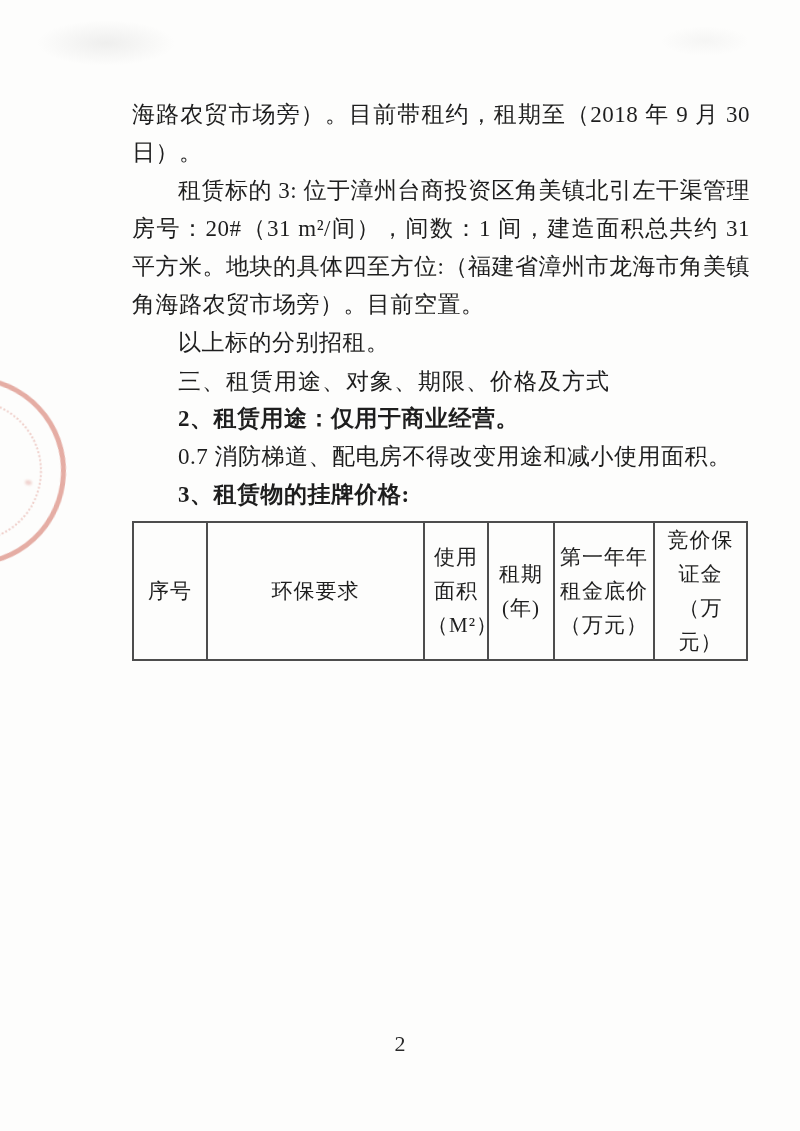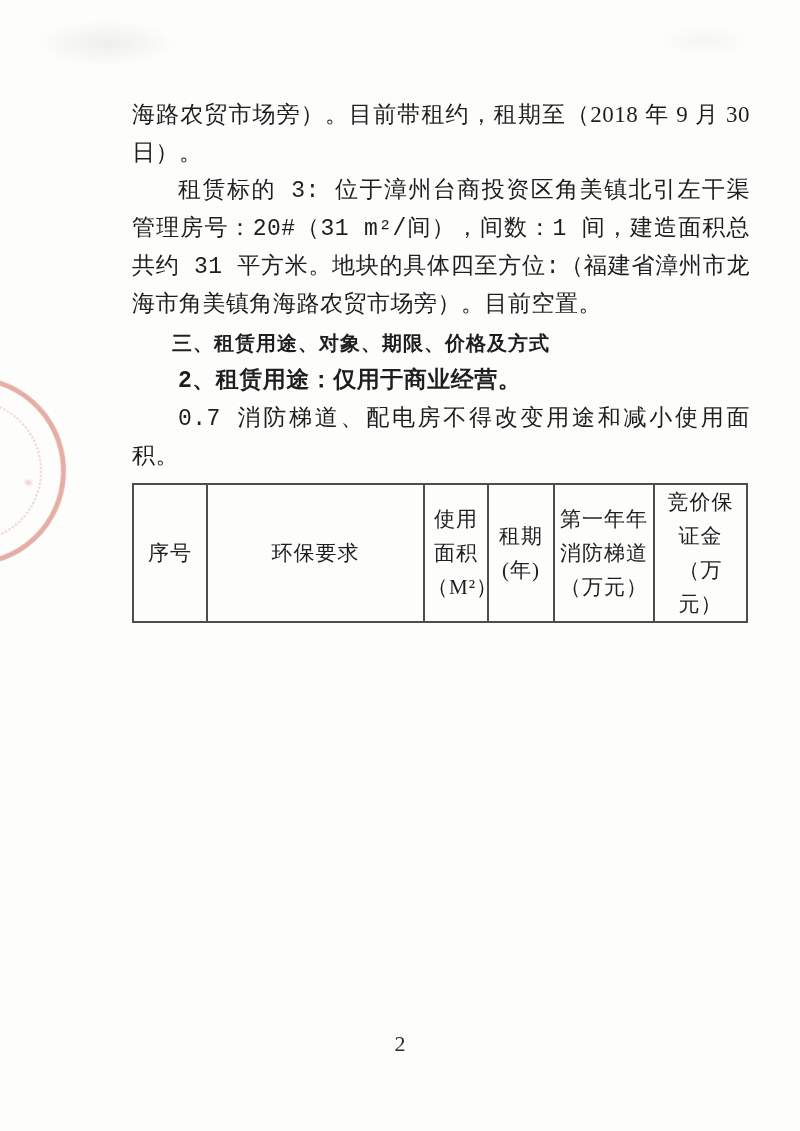--- a/index.html
+++ b/index.html
@@ -37,24 +37,24 @@
   .stamp-speck {
     position: absolute; left: 150px; top: 96px; width: 7px; height: 5px;
     background: rgba(203,86,70,0.25); border-radius: 50%; filter: blur(1px);
   }
   .content {
     position: absolute; left: 92px; top: 96px; width: 618px;
     font-size: 23px; line-height: 38px;
     text-align: justify; letter-spacing: 0.5px; margin-left: 40px;
   }
   .content p { margin: 0; padding: 0; }
-  .indent { text-indent: 2em; font-family: Liberation Mono, monospace; }
+  .indent { text-indent: 2em; }
   .h-sans {
     font-family: "Liberation Sans", "DejaVu Sans", sans-serif;
-    font-weight: 700; font-size: 20px; letter-spacing: 1px;
+    font-weight: 400; font-size: 23px; letter-spacing: 1px;
   }
   .b { font-weight: 700; }
   table.price-table {
     border-collapse: collapse;
     table-layout: fixed;
     width: 614px;
     margin-top: 7px;
   }
   table.price-table th {
     border: 2px solid #4d4d4d;
@@ -81,44 +81,46 @@
 
 <div class="stamp">
   <div class="stamp-outer"></div>
   <div class="stamp-inner"></div>
   <div class="stamp-speck"></div>
 </div>
 
 <div class="content">
   <p>海路农贸市场旁）。目前带租约，租期至（2018 年 9 月 30 日）。</p>
   <p class="indent">租赁标的 3: 位于漳州台商投资区角美镇北引左干渠管理房号：20#（31 m²/间），间数：1 间，建造面积总共约 31 平方米。地块的具体四至方位:（福建省漳州市龙海市角美镇角海路农贸市场旁）。目前空置。</p>
+  <p class="indent">以上标的分别招租。</p>
   <p class="indent h-sans">三、租赁用途、对象、期限、价格及方式</p>
   <p class="indent b">2、租赁用途：仅用于商业经营。</p>
   <p class="indent">0.7 消防梯道、配电房不得改变用途和减小使用面积。</p>
+  <p class="indent b">3、租赁物的挂牌价格:</p>
 
   <table class="price-table">
     <colgroup>
       <col style="width:74px">
       <col style="width:217px">
       <col style="width:64px">
       <col style="width:66px">
       <col style="width:100px">
       <col style="width:93px">
     </colgroup>
     <thead>
       <tr>
         <th>序号</th>
         <th>环保要求</th>
         <th>使用
 面积
 （M²）</th>
         <th>租期
 (年)</th>
         <th>第一年年
-消防梯道
+租金底价
 （万元）</th>
         <th>竞价保
 证金（万
 元）</th>
       </tr>
     </thead>
   </table>
 </div>
 
 <div class="page-num">2</div>

